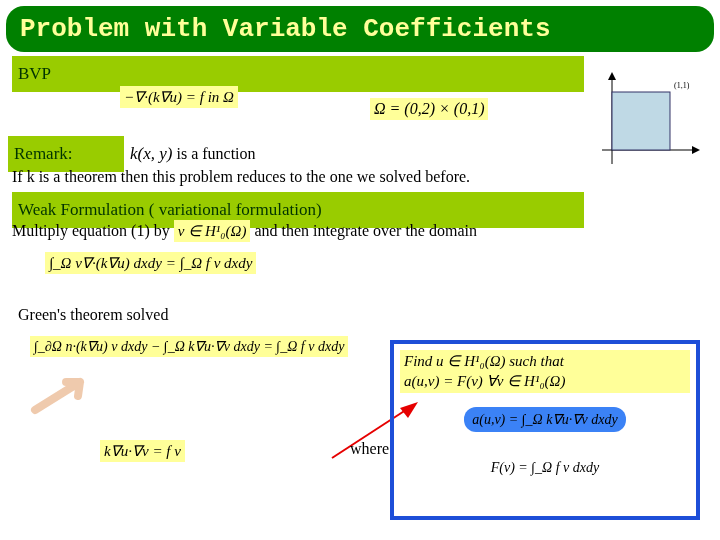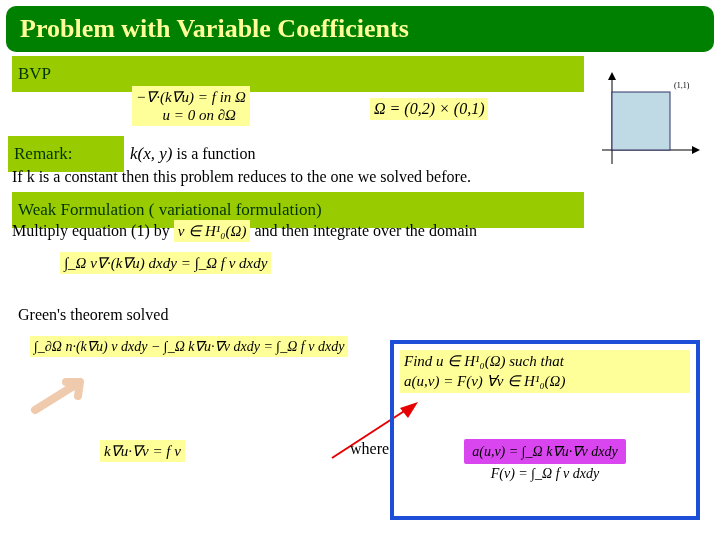--- a/index.html
+++ b/index.html
@@ -8,25 +8,25 @@
     width: 720px;
     height: 540px;
     font-family: "Times New Roman", serif;
     background: #fff;
     position: relative;
     overflow: hidden;
   }
   .title-bar {
     background: #008000;
     color: #ffff99;
-    font-family: Liberation Serif, serif;
+    font-family: Liberation Mono, monospace;
     font-weight: bold;
     font-size: 26px;
     padding: 8px 14px;
-    border-radius: 10px;
+    border-radius: 18px;
     margin: 6px 6px 4px 6px;
   }
   .section-bar {
     background: #99cc00;
     color: #003300;
     font-size: 17px;
     padding: 8px 6px;
     display: inline-block;
   }
   .bvp-bar {
@@ -77,68 +77,66 @@
   }
   .arrow-peach {
     position: absolute;
     left: 30px;
     top: 370px;
     width: 70px;
     height: 50px;
     opacity: 0.6;
   }
   .auv-box {
-    background: #d946ef;
-    border-radius: 2px;
+    background: #3b82f6;
+    border-radius: 12px;
     padding: 4px 8px;
     display: inline-block;
-    margin-top: 32px;
   }
 </style>
 </head>
 <body>
 
 <div class="title-bar">Problem with Variable Coefficients</div>
 
 <div class="row" style="left:6px; top:56px;">
   <div class="section-bar bvp-bar">BVP</div>
 </div>
 
-<div class="row" style="left:132px; top:86px;">
+<div class="row" style="left:120px; top:86px;">
   <div class="hl" style="font-size:15px; line-height:1.2;">
     <div class="math">−∇·(k∇u) = f     in  Ω</div>
-    <div class="math" style="text-align:right; padding-right:10px;">u = 0    on  ∂Ω</div>
   </div>
 </div>
 
 <div class="row" style="left:370px; top:98px;">
   <span class="hl math" style="font-size:16px;">Ω = (0,2) × (0,1)</span>
 </div>
 
 <div class="row" style="left:6px; top:136px;">
   <div class="section-bar remark-bar">Remark:</div>
 </div>
 <div class="row plain" style="left:130px; top:144px;">
   <span class="math" style="font-size:17px;">k(x, y)</span>
   <span> is a function</span>
 </div>
 
-<div class="row plain" style="left:12px; top:168px;">If  k is a constant then  this problem reduces to the one we solved before.</div>
+<div class="row plain" style="left:12px; top:168px;">If  k is a theorem then  this problem reduces to the one we solved before.</div>
 
 <div class="row" style="left:6px; top:192px;">
   <div class="section-bar weak-bar">Weak Formulation ( variational formulation)</div>
 </div>
 
 <div class="row plain" style="left:12px; top:220px;">
   <span>Multiply equation (1)  by </span>
   <span class="hl math" style="font-size:15px;">v ∈ H¹₀(Ω)</span>
   <span> and then integrate over the domain</span>
 </div>
 
-<div class="row" style="left:60px; top:252px;">
+<div class="row" style="left:45px; top:252px;">
   <span class="hl math" style="font-size:15px;">∫_Ω v∇·(k∇u) dxdy = ∫_Ω f v dxdy</span>
 </div>
 
 <div class="row plain" style="left:18px; top:306px;">Green's theorem solved</div>
 
 <div class="row" style="left:30px; top:336px;">
   <span class="hl math" style="font-size:14px;">∫_∂Ω n·(k∇u) v dxdy − ∫_Ω k∇u·∇v dxdy = ∫_Ω f v dxdy</span>
 </div>
 
 <div class="row" style="left:100px; top:440px;">
@@ -157,21 +155,21 @@
 <div class="row plain" style="left:350px; top:440px;">where</div>
 
 <div class="find-box">
   <div class="hl" style="font-size:15px; line-height:1.3; display:block;">
     <div class="math">Find  u ∈ H¹₀(Ω)   such that</div>
     <div class="math">a(u,v) = F(v)    ∀v ∈ H¹₀(Ω)</div>
   </div>
   <div style="text-align:center; margin-top:14px;">
     <span class="auv-box math" style="font-size:14px;">a(u,v) = ∫_Ω k∇u·∇v dxdy</span>
   </div>
-  <div style="text-align:center; margin-top:0;">
+  <div style="text-align:center; margin-top:26px;">
     <span class="math" style="font-size:14px;">F(v) = ∫_Ω f v dxdy</span>
   </div>
 </div>
 
 <svg class="domain-diagram" viewBox="0 0 110 100">
   <line x1="10" y1="80" x2="106" y2="80" stroke="#000" stroke-width="1"></line>
   <polygon points="108,80 100,76 100,84" fill="#000"></polygon>
   <line x1="20" y1="94" x2="20" y2="6" stroke="#000" stroke-width="1"></line>
   <polygon points="20,2 16,10 24,10" fill="#000"></polygon>
   <rect x="20" y="22" width="58" height="58" fill="#bfd9e5" stroke="#336" stroke-width="1"></rect>

